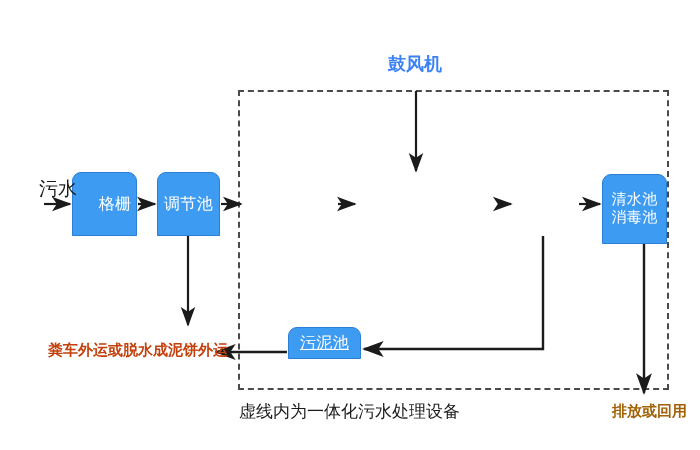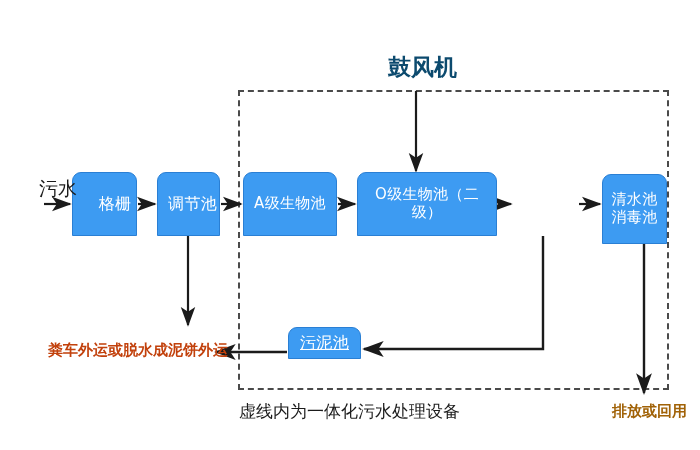--- a/index.html
+++ b/index.html
@@ -38,21 +38,21 @@
     letter-spacing: 0.3px;
     z-index: 5;
     box-shadow: 0 0 0 0 rgba(0,0,0,0);
   }
   .node .label {
     display: block;
     white-space: pre-line;
     padding: 0 2px;
   }
   .n-grid    { left: 72px;  top: 172px; width: 65px;  height: 64px; font-size: 16px; padding-left: 21px; }
-  .n-adjust  { left: 157px; top: 172px; width: 63px;  height: 64px; font-size: 16px; justify-content: flex-end; }
+  .n-adjust  { left: 157px; top: 172px; width: 63px;  height: 64px; font-size: 16px; }
   .n-abio    { left: 243px; top: 172px; width: 94px;  height: 64px; font-size: 15px; }
   .n-obio    { left: 357px; top: 172px; width: 140px; height: 64px; font-size: 15px; }
   .n-sed     { left: 513px; top: 172px; width: 65px;  height: 64px; font-size: 15px; }
   .n-clear   { left: 602px; top: 174px; width: 65px;  height: 70px; font-size: 15px; }
   .n-sludge  { left: 288px; top: 327px; width: 73px;  height: 32px; font-size: 16px; border-radius: 9px 9px 0 0; text-decoration: underline; }
 
   
   .dashed-box {
     position: absolute;
     left: 238px;
@@ -65,21 +65,21 @@
     background: transparent;
   }
 
   
   .txt {
     position: absolute;
     white-space: nowrap;
     z-index: 6;
   }
   .t-influent { left: 6px;   top: 176px; font-size: 19px; color: #1b1b1b; margin-left: 33px; }
-  .t-blower   { left: 388px; top: 52px;  font-size: 23px; color: #0c4a6e; font-weight: bold; }
+  .t-blower   { left: 388px; top: 52px;  font-size: 18px; color: #3b82f6; font-weight: bold; }
   .t-manure   { left: 48px;  top: 341px; font-size: 15px; color: #c2410c; font-weight: bold; }
   .t-caption  { left: 239px; top: 400px; font-size: 17px; color: #1b1b1b; }
   .t-discharge{ left: 612px; top: 402px; font-size: 15px; color: #a16207; font-weight: bold; }
 
   
   #wires { position: absolute; left: 0; top: 0; width: 700px; height: 450px; z-index: 3; }
 </style>
 </head>
 <body>
 
@@ -118,27 +118,21 @@
   </svg>
 
   <div class="node n-grid">
     <span class="label">格栅</span>
   </div>
 
   <div class="node n-adjust">
     <span class="label">调节池</span>
   </div>
 
-  <div class="node n-abio">
-    <span class="label">A级生物池</span>
-  </div>
 
-  <div class="node n-obio">
-    <span class="label">O级生物池（二级）</span>
-  </div>
 
 
   <div class="node n-clear">
     <span class="label">清水池
 消毒池</span>
   </div>
 
   <div class="node n-sludge">
     <span class="label">污泥池</span>
   </div>

